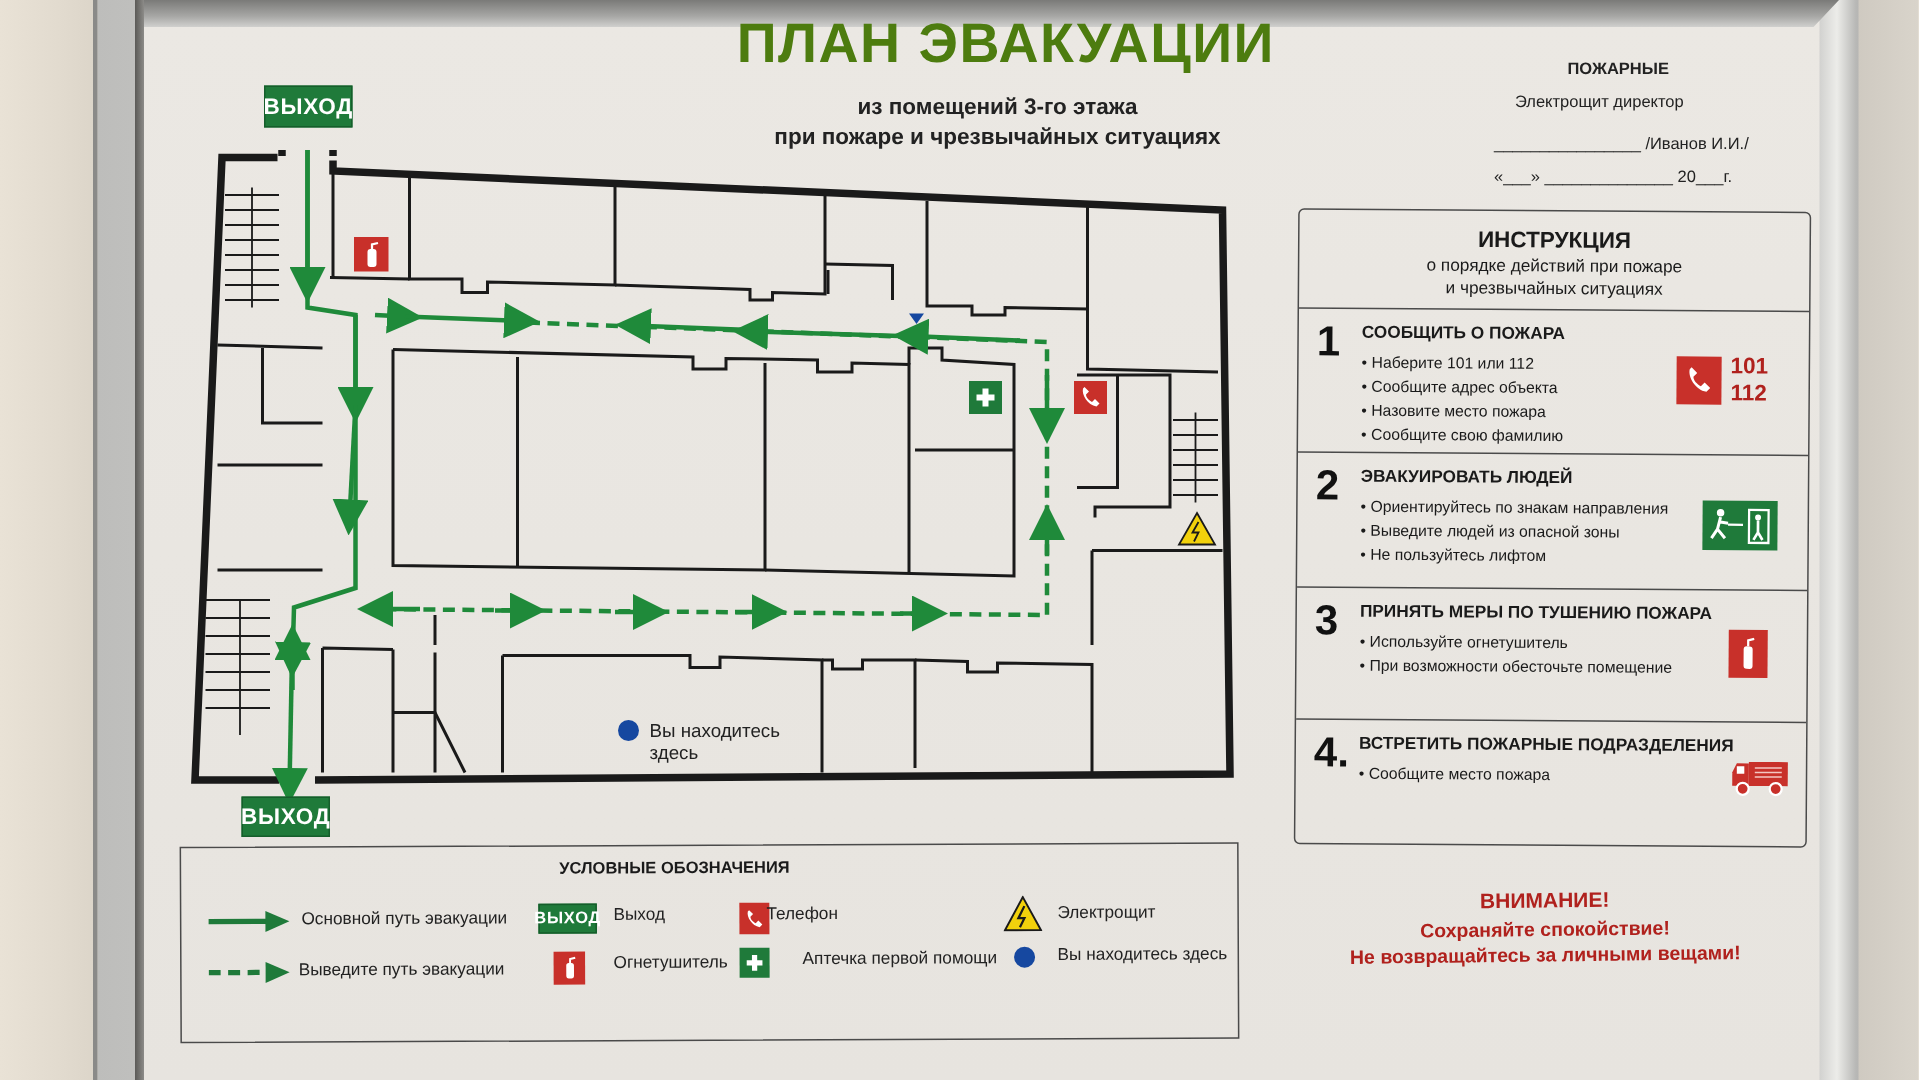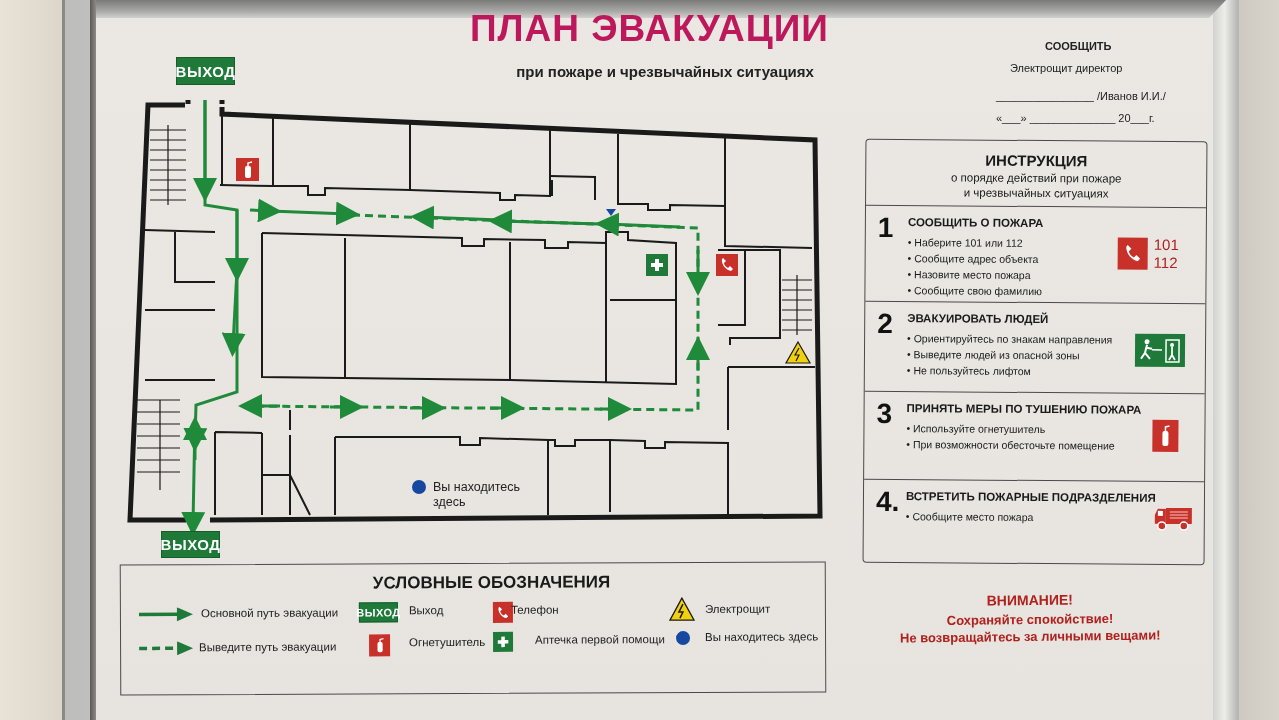--- a/index.html
+++ b/index.html
@@ -33,22 +33,22 @@
     position: absolute; left: 96px; top: 0; width: 1130px; height: 18px;
     background: linear-gradient(180deg, #7a7a78 0%, #a7a7a5 60%, #d0d0ce 100%);
     clip-path: polygon(0 0, 100% 0, 98.5% 100%, 0 100%);
   }
   
   .sheet {
     position: absolute; left: 96px; top: 14px; width: 1117px; height: 706px;
     background: linear-gradient(180deg, #ebe8e3 0%, #e7e4df 100%);
   }
 
-  .title { position: absolute; left: 470px; top: 8px; width: 380px; text-align: left;
-    font-weight: 700; font-size: 37px; letter-spacing: 1px; color: #be185d; }
+  .title { position: absolute; left: 470px; top: 8px; width: 380px; text-align: right;
+    font-weight: 700; font-size: 37px; letter-spacing: 1px; color: #4d7c0f; }
   .subtitle { position: absolute; left: 470px; top: 62px; width: 390px; text-align: center;
     font-size: 15px; font-weight: 700; line-height: 20px; color: #222; }
 
   .approve { position: absolute; left: 990px; top: 40px; width: 200px; font-size: 11px; color: #222; }
   .approve .a1 { position: absolute; left: 55px; top: 0; font-weight: 700; }
   .approve .a2 { position: absolute; left: 20px; top: 22px; }
   .approve .a3 { position: absolute; left: 6px; top: 50px; }
   .approve .a4 { position: absolute; left: 6px; top: 72px; }
 
   
@@ -78,41 +78,42 @@
 
   .warn { position: absolute; left: 880px; top: 592px; width: 300px; text-align: center;
     color: #b0211d; font-weight: 700; transform: rotate(-0.7deg); }
   .warn .w1 { font-size: 14px; }
   .warn .w2 { font-size: 13px; margin-top: 4px; }
   .warn .w3 { font-size: 13px; margin-top: 2px; }
 
   
   .legend { position: absolute; left: 120px; top: 563px; width: 706px; height: 131px;
     border: 1.5px solid #4a4a4a; transform: rotate(-0.25deg); }
-  .legend .lt { position: absolute; left: 252px; top: 9px; font-size: 17px; font-weight: 700; }
+  .legend .lt { position: absolute; left: 252px; top: 9px; font-size: 11px; font-weight: 700; }
   .lg-item { position: absolute; font-size: 11.5px; color: #222; }
 </style>
 </head>
 <body>
 
 <div class="wall"></div>
 <div class="frame"></div>
 <div class="frame-inner-shadow"></div>
 <div class="frame-right"></div>
 <div class="wall-right"></div>
 <div class="sheet"></div>
 <div class="frame-top"></div>
 
 <div class="title">ПЛАН ЭВАКУАЦИИ</div>
 <div class="subtitle">
+  <div>из помещений 3-го этажа</div>
   <div>при пожаре и чрезвычайных ситуациях</div>
 </div>
 
 <div class="approve">
-  <div class="a1">СООБЩИТЬ</div>
+  <div class="a1">ПОЖАРНЫЕ</div>
   <div class="a2">Электрощит директор</div>
   <div class="a3">________________ /Иванов И.И./</div>
   <div class="a4">«___» ______________ 20___г.</div>
 </div>
 
 <svg class="plan" viewBox="0 0 1279 720" width="1279" height="720">
   <defs>
     <marker id="ah" markerWidth="8" markerHeight="8" refX="4" refY="4" orient="auto" markerUnits="strokeWidth">
       <path d="M0,0 L8,4 L0,8 z" fill="#1f8a3a"></path>
     </marker>
@@ -226,21 +227,21 @@
       <li>Наберите 101 или 112</li>
       <li>Сообщите адрес объекта</li>
       <li>Назовите место пожара</li>
       <li>Сообщите свою фамилию</li>
     </ul>
     <div class="icon sym red" style="left:252px;top:30px;width:30px;height:32px;">
       <svg width="20" height="20" viewBox="0 0 16 16">
           <path d="M3,2 C2,6 6,13 12,14 L14,12 L11,9 L9,11 C7,10 5,8 5,6 L7,4 L4,1 z" fill="#fff"></path>
         </svg>
     </div>
-    <div style="position:absolute;left:288px;top:28px;color:#b0211d;font-weight:400;font-size:15px;line-height:18px;">
+    <div style="position:absolute;left:288px;top:28px;color:#b0211d;font-weight:700;font-size:15px;line-height:18px;">
       <div>101</div>
       <div>112</div>
     </div>
   </div>
 
   <div class="step" style="top:162px;height:90px;">
     <div class="num">2</div>
     <div class="st">ЭВАКУИРОВАТЬ ЛЮДЕЙ</div>
     <ul>
       <li>Ориентируйтесь по знакам направления</li>

